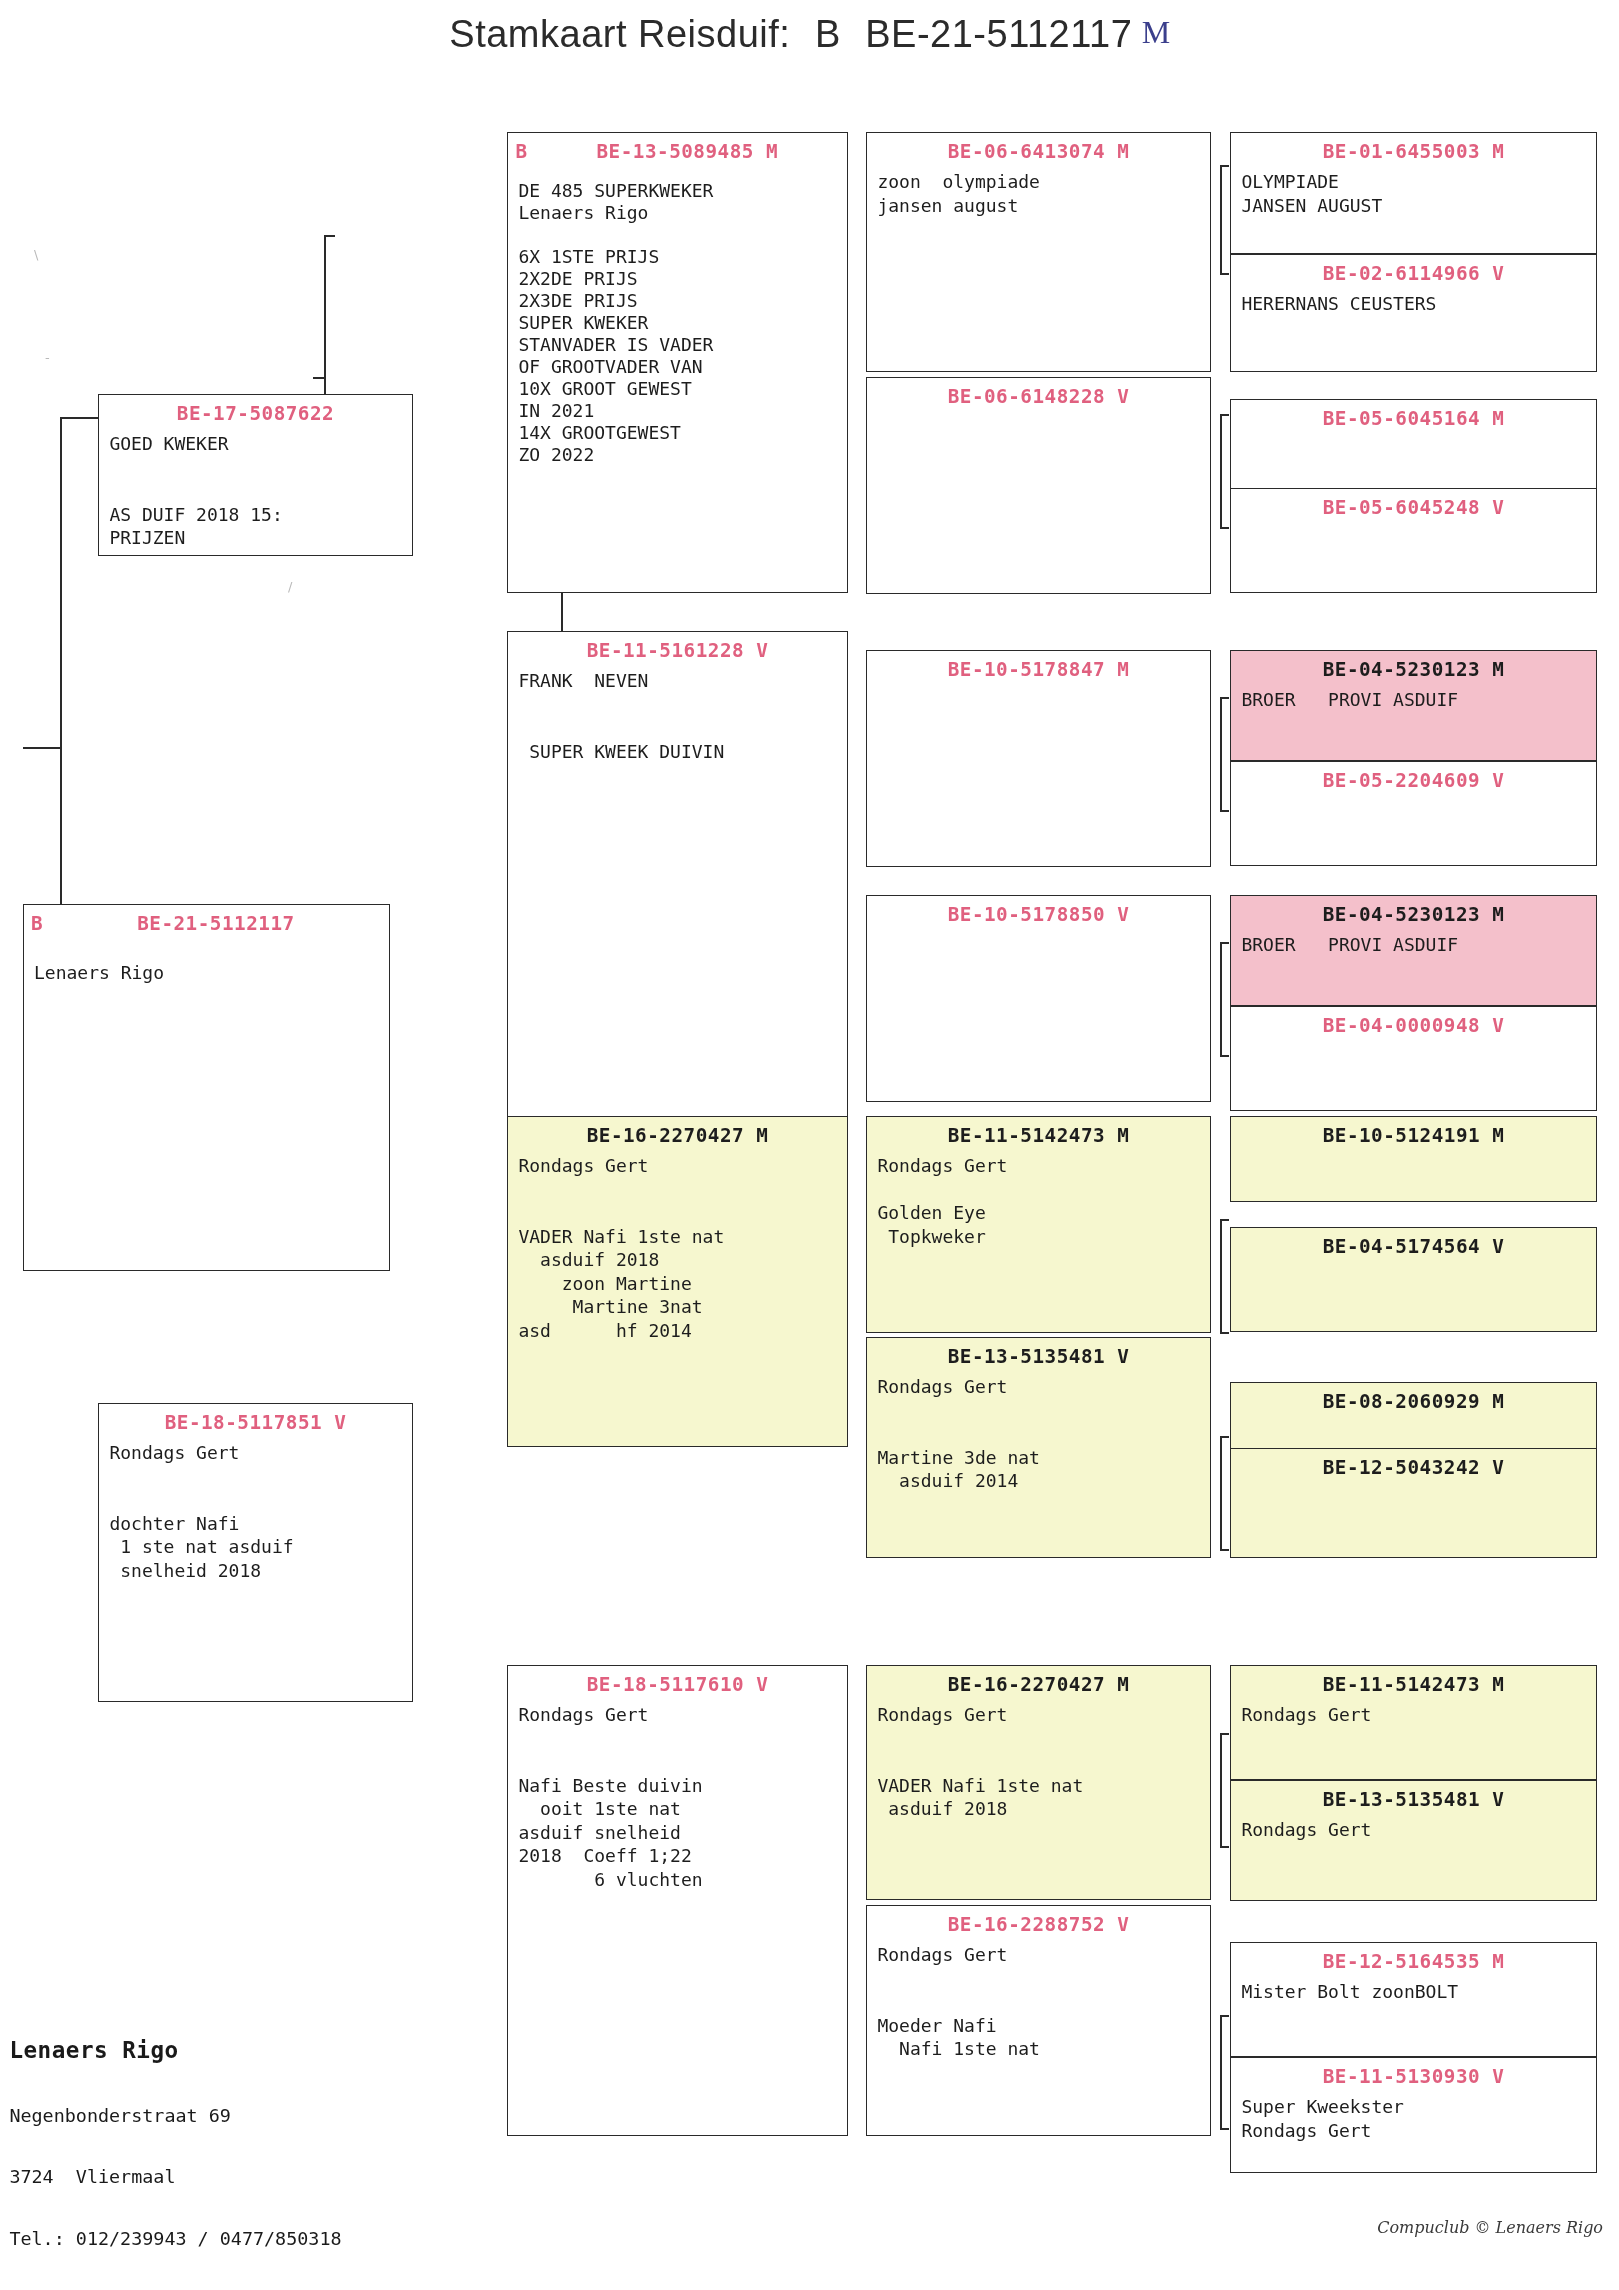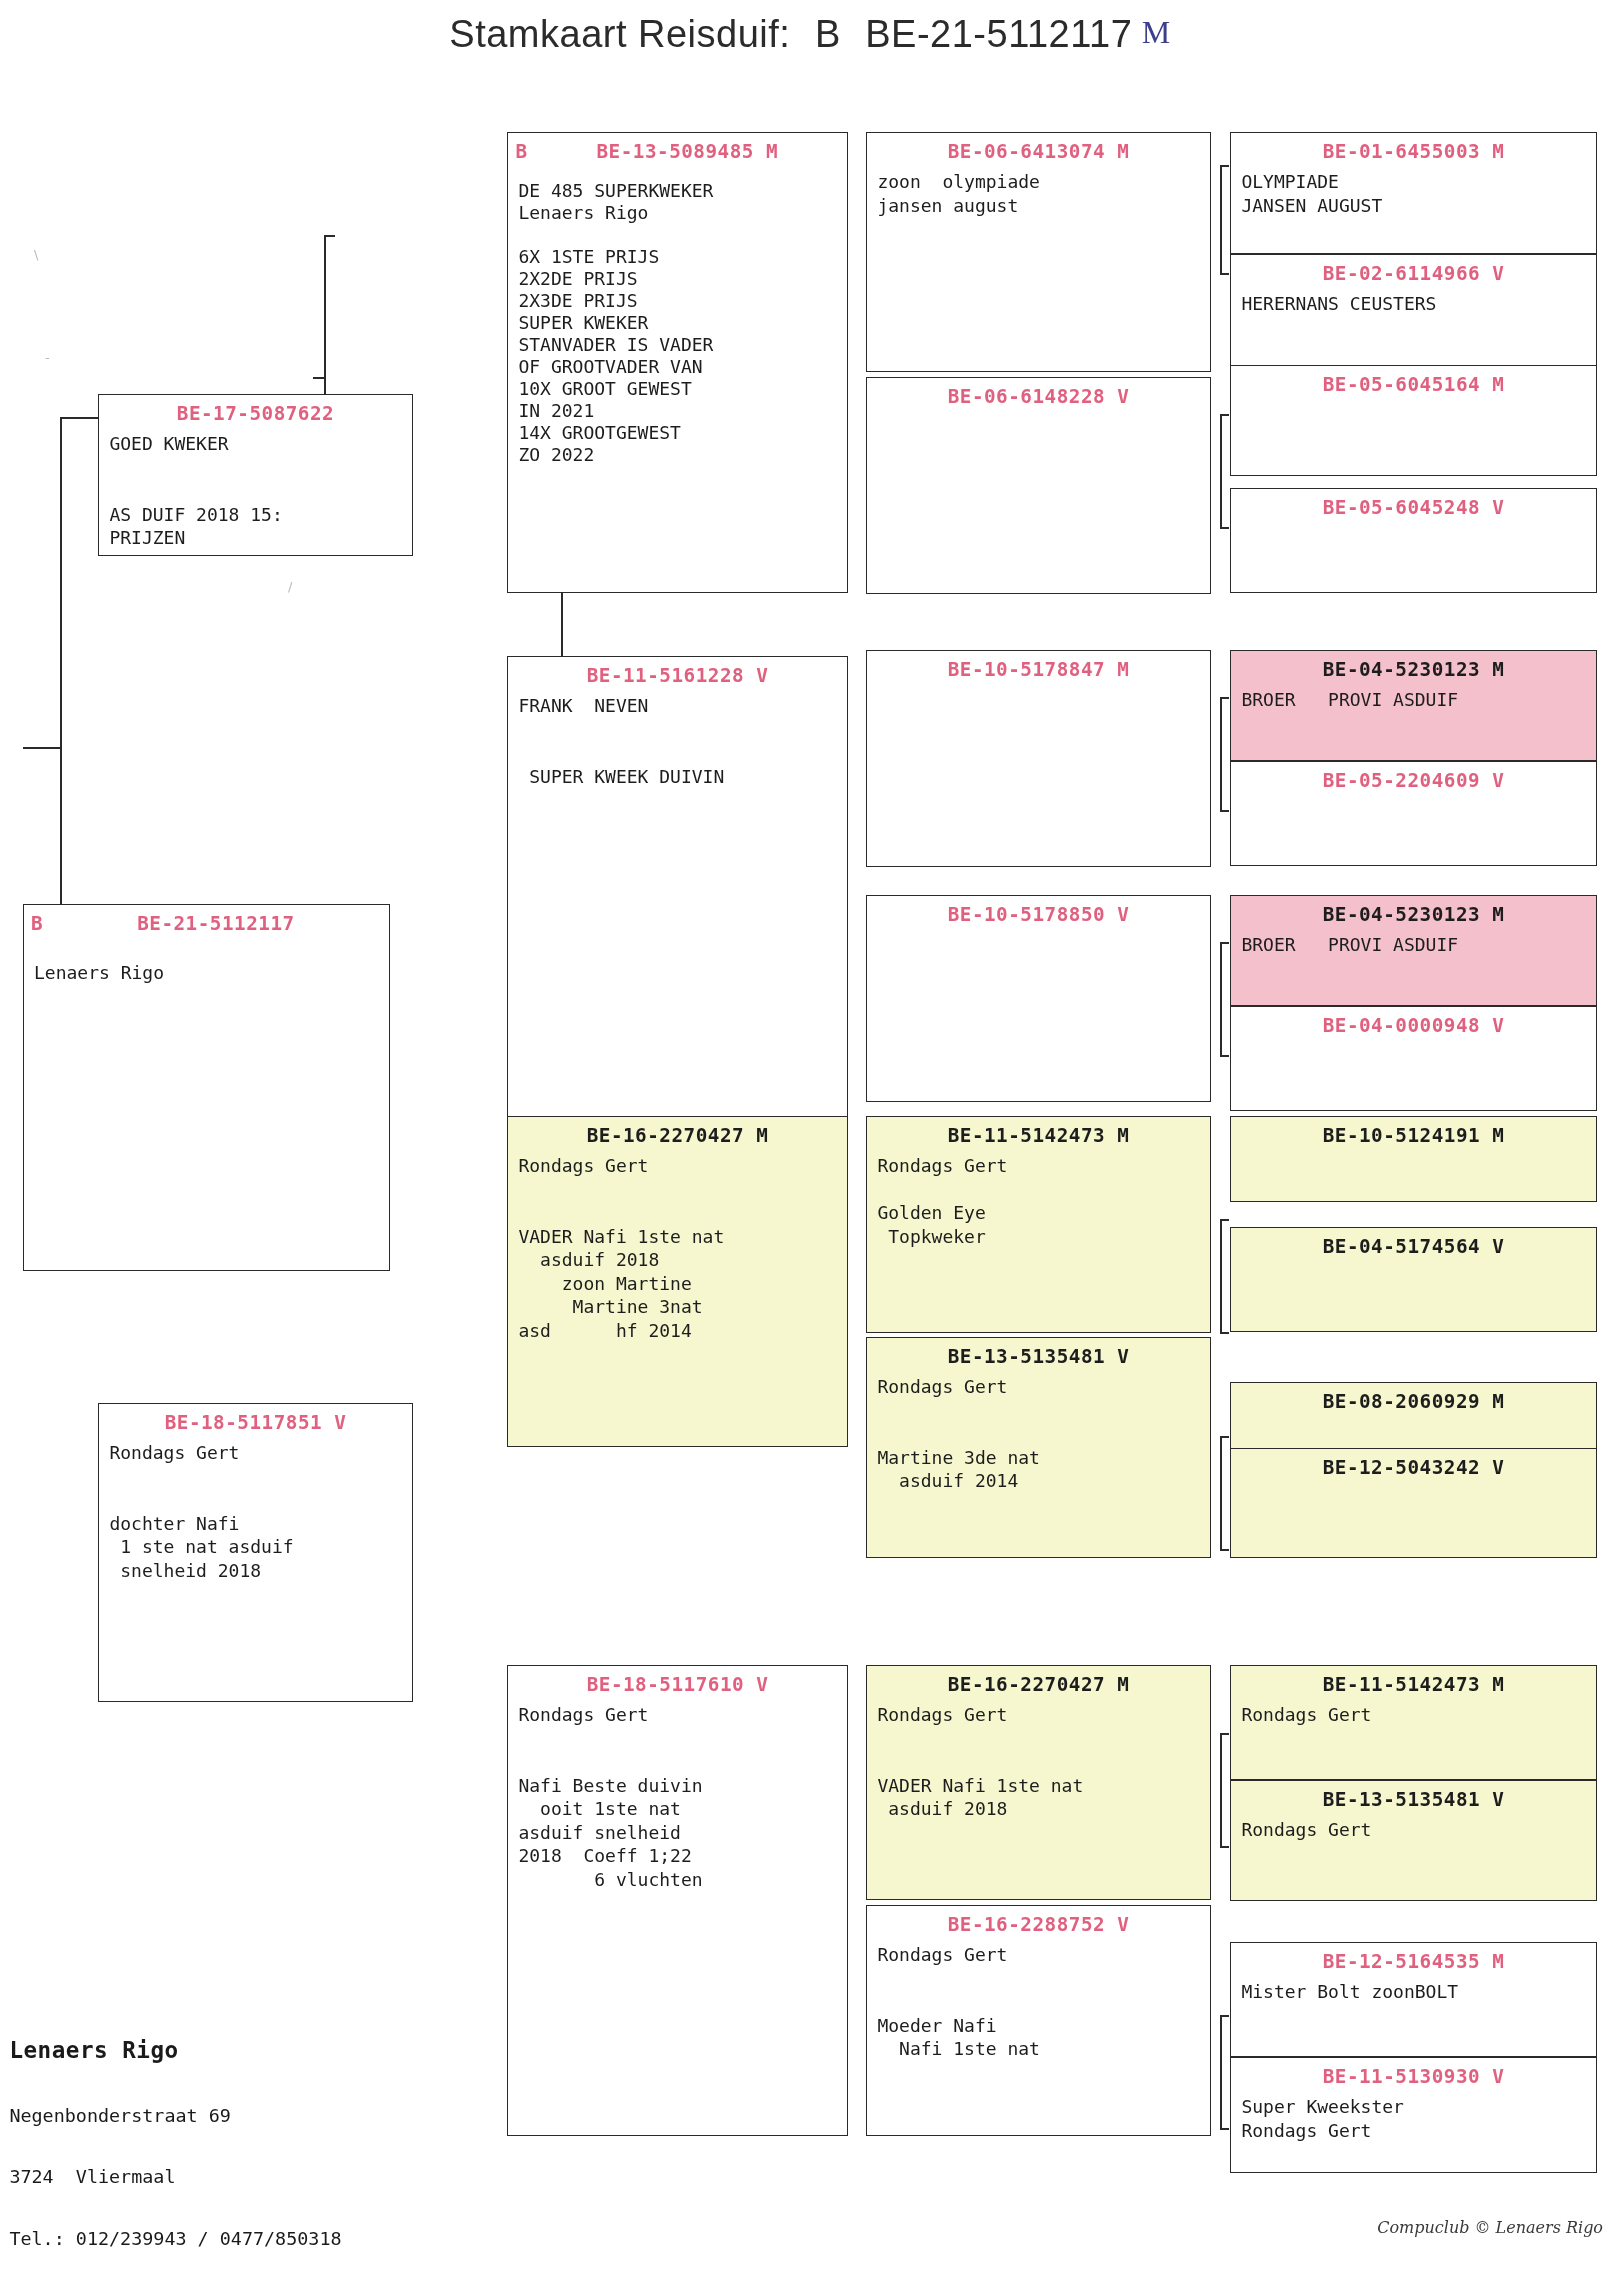--- a/index.html
+++ b/index.html
@@ -232,21 +232,21 @@
 2X3DE PRIJS
 SUPER KWEKER
 STANVADER IS VADER
 OF GROOTVADER VAN
 10X GROOT GEWEST
 IN 2021
 14X GROOTGEWEST
 ZO 2022</div>
 </div>
 
-<div class="pbox plain" style="left:507px; top:656px; width:341px; height:508px;">
+<div class="pbox plain" style="left:507px; top:631px; width:341px; height:508px;">
   <span class="ring">BE-11-5161228 V</span>
   <div class="body">FRANK  NEVEN
 
 
  SUPER KWEEK DUIVIN</div>
 </div>
 
 <div class="pbox yellow" style="left:507px; top:1116px; width:341px; height:331px;">
   <span class="ring dark">BE-16-2270427 M</span>
   <div class="body">Rondags Gert
@@ -330,21 +330,21 @@
   <span class="ring">BE-01-6455003 M</span>
   <div class="body">OLYMPIADE
 JANSEN AUGUST</div>
 </div>
 
 <div class="pbox plain" style="left:1230px; top:254px; width:367px; height:118px;">
   <span class="ring">BE-02-6114966 V</span>
   <div class="body">HERERNANS CEUSTERS</div>
 </div>
 
-<div class="pbox plain" style="left:1230px; top:365px; width:367px; height:111px;">
+<div class="pbox plain" style="left:1230px; top:399px; width:367px; height:111px;">
   <span class="ring">BE-05-6045164 M</span>
   <div class="body"></div>
 </div>
 
 <div class="pbox plain" style="left:1230px; top:488px; width:367px; height:105px;">
   <span class="ring">BE-05-6045248 V</span>
   <div class="body"></div>
 </div>
 
 <div class="pbox pink" style="left:1230px; top:650px; width:367px; height:111px;">

